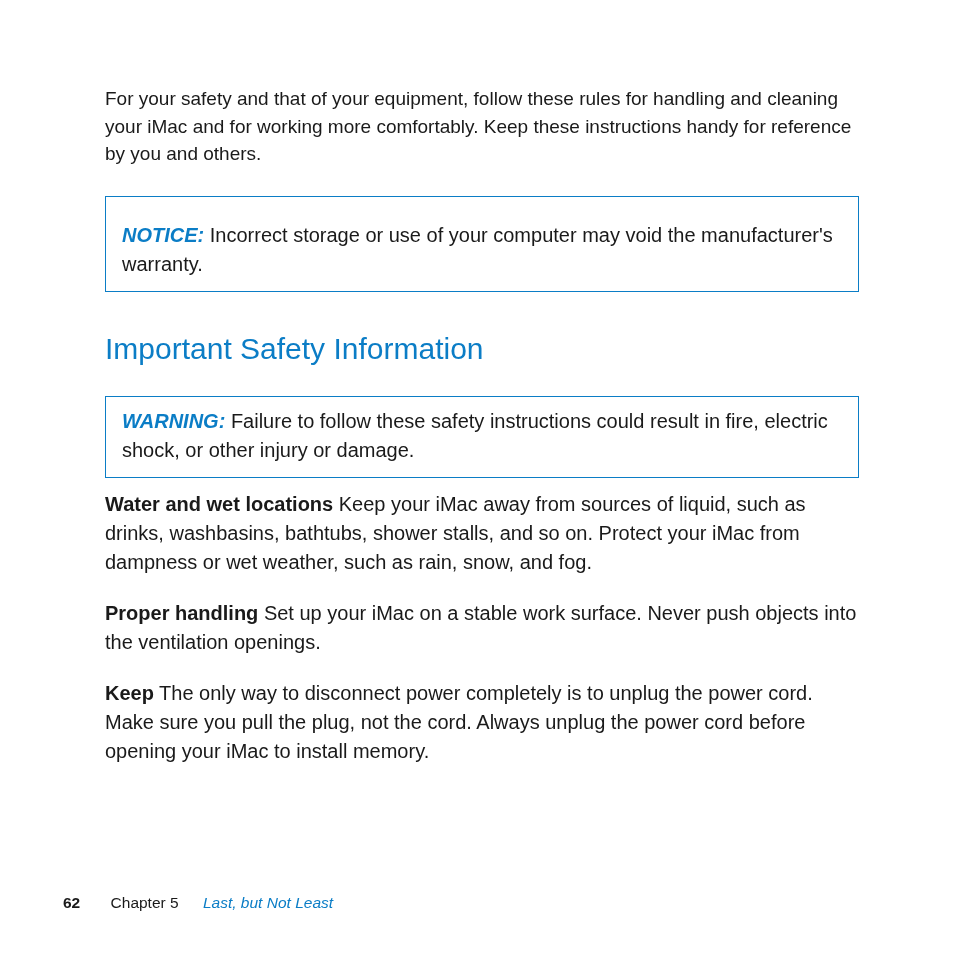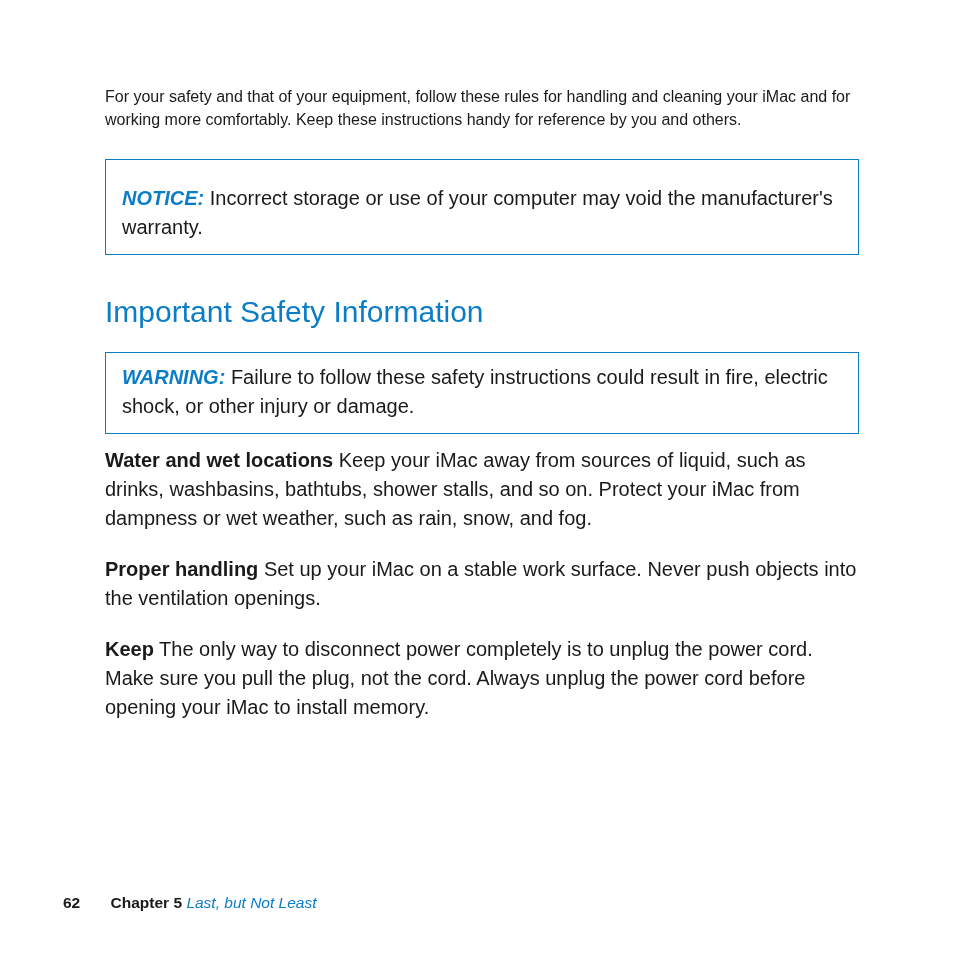--- a/index.html
+++ b/index.html
@@ -10,41 +10,41 @@
     font-family: "Myriad Pro", "Segoe UI", "Helvetica Neue", Arial, sans-serif;
     color: #1a1a1a;
     width: 954px;
     height: 954px;
     position: relative;
   }
   .page {
     padding: 85px 95px 0 105px;
   }
   .intro {
-    font-size: 16px;
+    font-size: 19px;
     line-height: 1.45;
     margin: 0 0 28px 0;
   }
   .callout {
     border: 1.5px solid #0b7dc6;
     padding: 24px 16px 12px 16px;
     font-size: 20px;
     line-height: 1.45;
     margin-bottom: 40px;
   }
   .callout-label {
     font-style: italic;
     font-weight: 600;
     color: #0b7dc6;
   }
   .section-heading {
     font-size: 30px;
     font-weight: 400;
     color: #0b7dc6;
-    margin: 0 0 23px 0;
+    margin: 0 0 30px 0;
   }
   .callout-warn {
     border: 1.5px solid #0b7dc6;
     padding: 10px 16px 12px 16px;
     font-size: 20px;
     line-height: 1.45;
     margin-bottom: 12px;
   }
   .body-para {
     font-size: 20px;
@@ -58,22 +58,22 @@
     position: absolute;
     left: 63px;
     bottom: 42px;
     font-size: 15.5px;
   }
   .footer-page {
     font-weight: 700;
     margin-right: 26px;
   }
   .footer-chap {
-    font-weight: 700;
-    margin-right: 0;
+    font-weight: 400;
+    margin-right: 20px;
   }
   .footer-title {
     color: #0b7dc6;
     font-style: italic;
   }
 </style>
 </head>
 <body>
 
 <div class="page">

